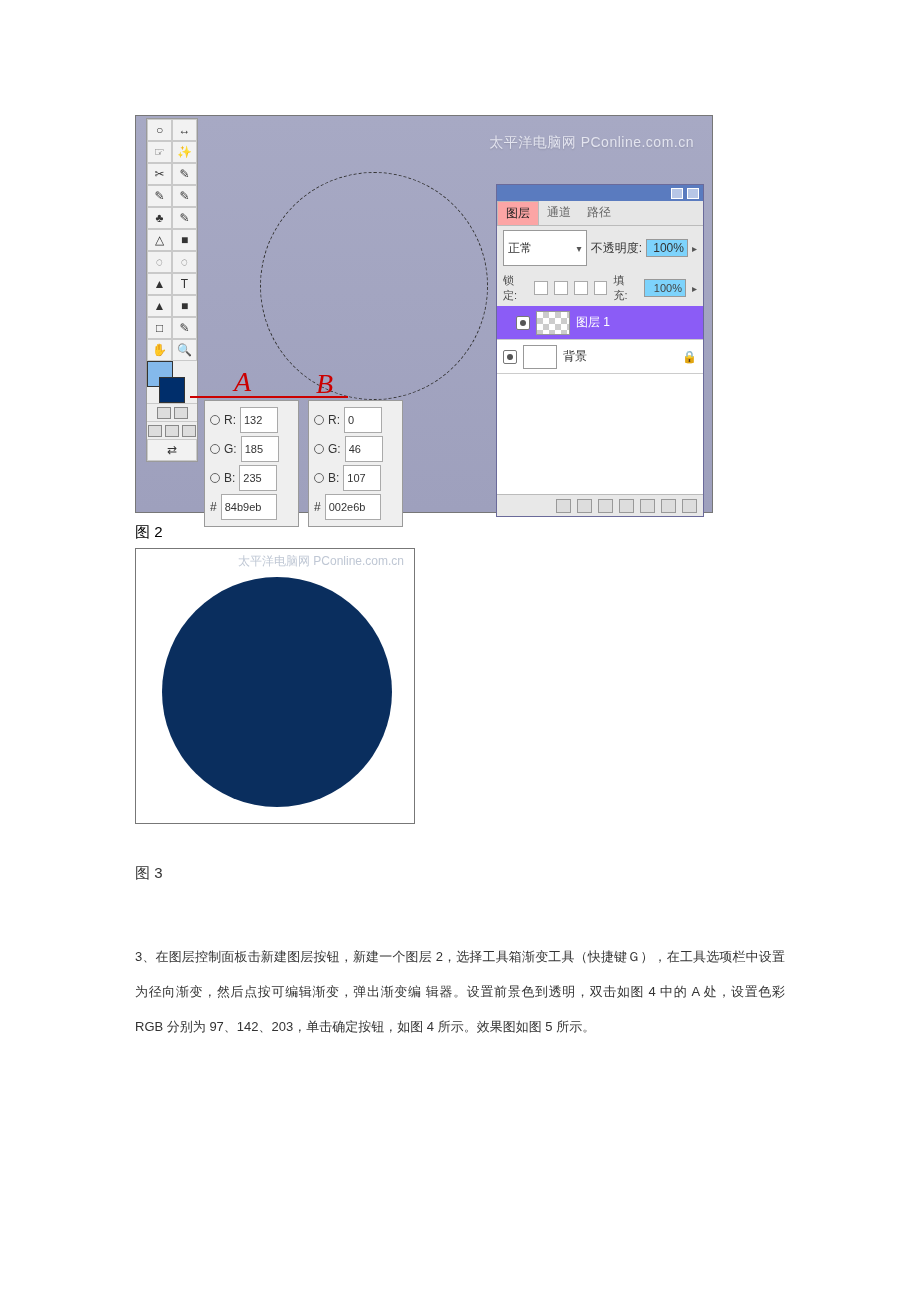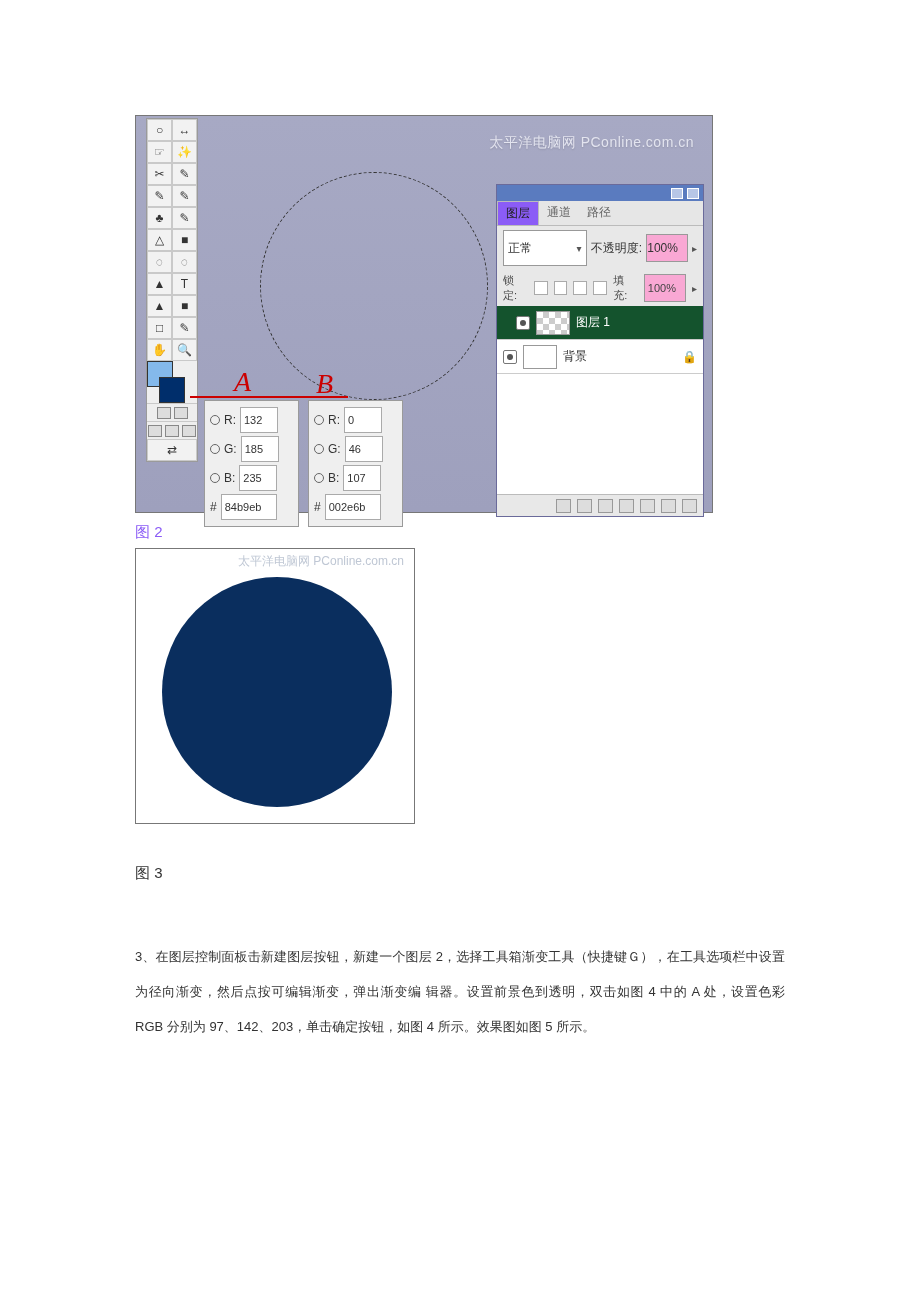--- a/index.html
+++ b/index.html
@@ -24,39 +24,39 @@
   .hexrow { display:flex; align-items:center; gap:4px; margin-top:3px;}
   .label-a { position:absolute; left:98px; top:250px; color:#c00; font-size:28px; font-family:Georgia,serif; font-style:italic; }
   .label-b { position:absolute; left:180px; top:252px; color:#c00; font-size:28px; font-family:Georgia,serif; font-style:italic; }
   .redline { position:absolute; left:54px; top:280px; width:158px; height:2px; background:#c00; }
   .dashed-ellipse { position:absolute; left:124px; top:56px; width:228px; height:228px; border:1px dashed #333; border-radius:50%; }
   .layers-panel { position:absolute; right:8px; top:68px; width:208px; background:#efefef; border:1px solid #6a6a9a; font-size:12px; }
   .lp-title { height:16px; background:#5a7bbf; display:flex; justify-content:flex-end; align-items:center; gap:4px; padding:0 4px;}
   .lp-title .wbtn { width:12px; height:11px; background:#b7c6e6; border:1px solid #fff; }
   .lp-tabs { display:flex; background:#e6e6e6; border-bottom:1px solid #bbb; font-size:12px;}
   .lp-tab { padding:3px 8px; color:#666; }
-  .lp-tab.active { background:#8b5cf6; color:#222; border:1px solid #bbb; border-bottom:none; }
+  .lp-tab.active { background:#fca5a5; color:#222; border:1px solid #bbb; border-bottom:none; }
   .lp-row { display:flex; align-items:center; gap:4px; padding:4px 6px; background:#e8e8e8; }
   .lp-select { flex:1; height:36px; border:1px solid #999; background:#fff; font-size:12px; padding:0 4px; display:flex; align-items:center; justify-content:space-between;}
   .lp-chev { font-size:10px; color:#555; }
-  .lp-inp { width:42px; height:28px; border:1px solid #999; background:#f9a8d4; display:flex; align-items:center; justify-content:flex-end; padding:0 9px; }
+  .lp-inp { width:42px; height:18px; border:1px solid #999; background:#7dd3fc; display:flex; align-items:center; justify-content:flex-end; padding:0 3px; }
   .lp-lock { display:flex; align-items:center; gap:6px; padding:3px 6px; background:#e8e8e8; font-size:11px; color:#444;}
   .lp-lock .ic { width:14px; height:14px; border:1px solid #aaa; background:#fff;}
   .lp-layers { background:#fff; }
   .lp-layer { display:flex; align-items:center; height:34px; border-bottom:1px solid #ccc; padding:0 6px; gap:6px;}
-  .lp-layer.sel { background:#14532d; color:#fff;padding-left:19px; }
+  .lp-layer.sel { background:#8b5cf6; color:#fff;padding-left:19px; }
   .eye { width:14px; height:14px; border:1px solid #777; background:#fff; border-radius:2px; position:relative;}
   .eye::after { content:""; position:absolute; inset:3px; background:#555; border-radius:50%;}
   .lp-layer.sel .eye { background:#fff;}
   .thumb { width:34px; height:24px; border:1px solid #999; background:#fff; }
   .thumb.checker { background: repeating-conic-gradient(#ccc 0 25%, #fff 0 50%) 0 0/12px 12px; }
   .lock { margin-left:auto; color:#888; font-size:12px;}
   .lp-bottom { height:22px; background:#e8e8e8; border-top:1px solid #bbb; display:flex; align-items:center; justify-content:flex-end; gap:6px; padding:0 6px;}
   .lp-bottom .b { width:15px; height:14px; background:#ddd; border:1px solid #999; }
-  .caption { font-size:15px; color:#8b5cf6; margin:10px 0 6px; }
+  .caption { font-size:15px; color:#000000; margin:10px 0 6px; }
   .fig3 { width:280px; height:276px; border:1px solid #777; background:#fff; position:relative; }
   .f3-watermark { position:absolute; top:4px; right:10px; color:#bfc7d4; font-size:12px; }
   .circle3 { position:absolute; left:26px; top:28px; width:230px; height:230px; border-radius:50%; background:#0a2e5e; }
   .cap3 { font-size:15px; color:#333; margin-top:40px; }
   .body-text { margin-top:56px; font-size:13px; line-height:2.7; color:#333; text-align:justify; }
 </style>
 </head>
 <body>
 
 <div class="page">

